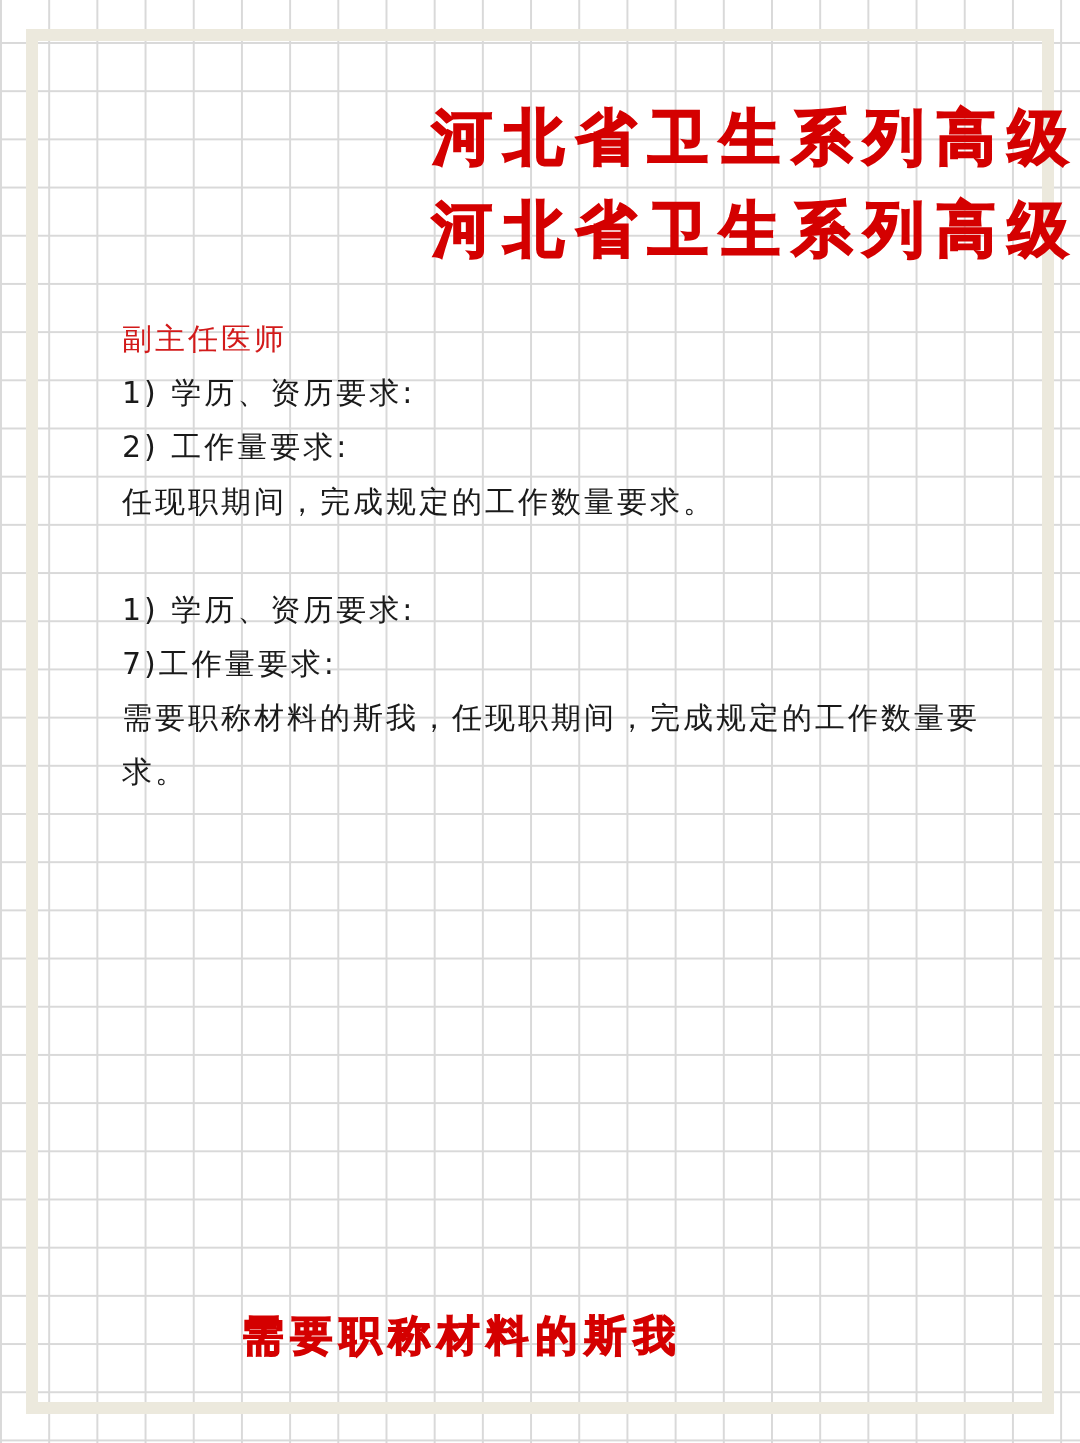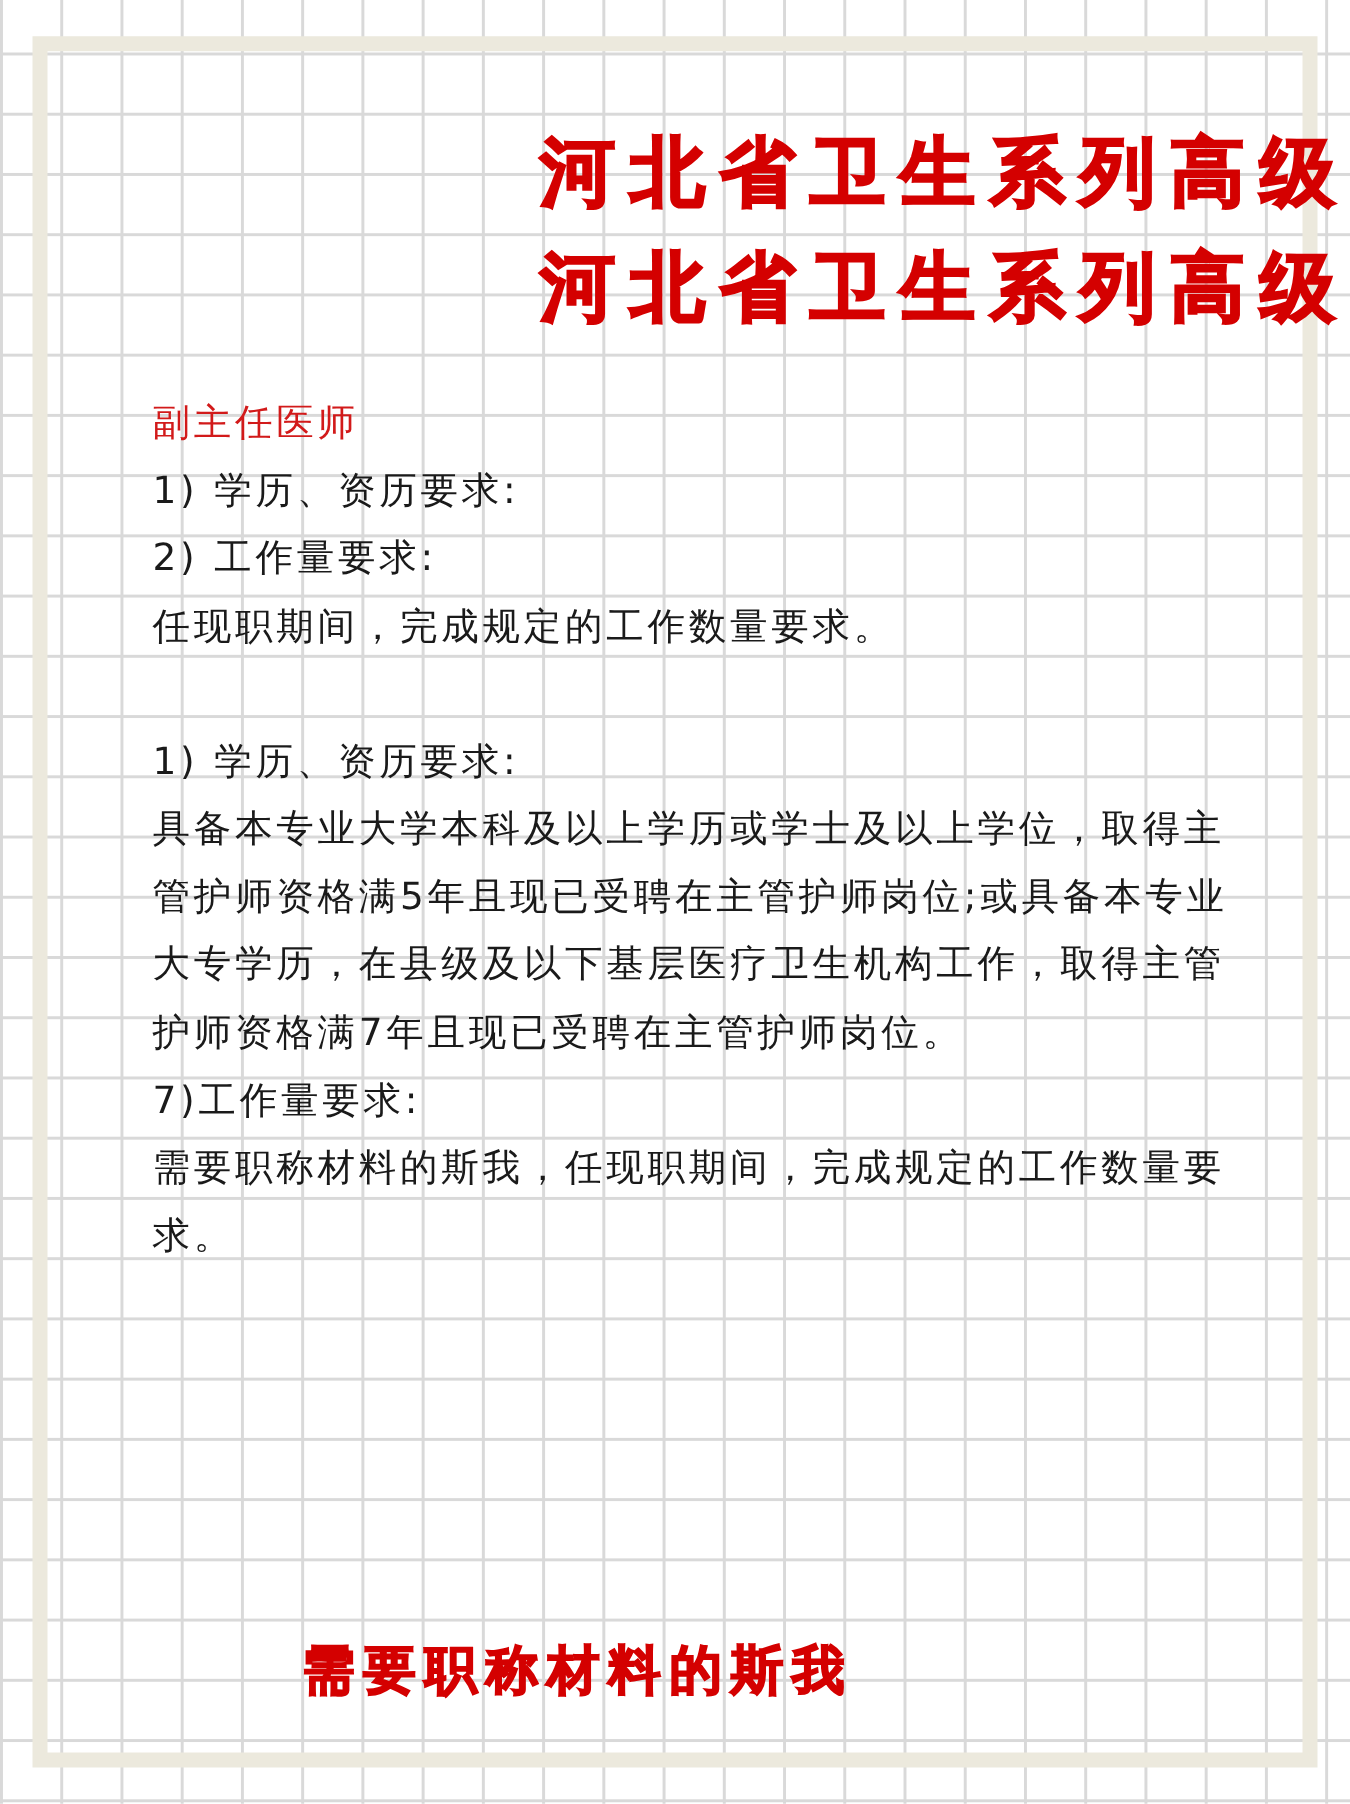--- a/index.html
+++ b/index.html
@@ -51,19 +51,18 @@
 <div class="content">
   <div>
     <div class="section-head">副主任医师</div>
     <div>1) 学历、资历要求:</div>
     <div>2) 工作量要求:</div>
     <div>任现职期间，完成规定的工作数量要求。</div>
   </div>
   <div class="gap"></div>
   <div>
     <div>1) 学历、资历要求:</div>
-    <div>具备本专业大学本科及以上学历或学士及以上学位，取得主管护师资格满5年且现已受聘在主管护师岗位;或具备本专业大专学历，在县级及以下基层医疗卫生机构工作，取得主管护师资格满7年且现已受聘在主管护师岗位。</div>
     <div>7)工作量要求:</div>
     <div>需要职称材料的斯我，任现职期间，完成规定的工作数量要求。</div>
   </div>
 </div>
 
 <div class="cta">需要职称材料的斯我</div>
 
 </body></html>

